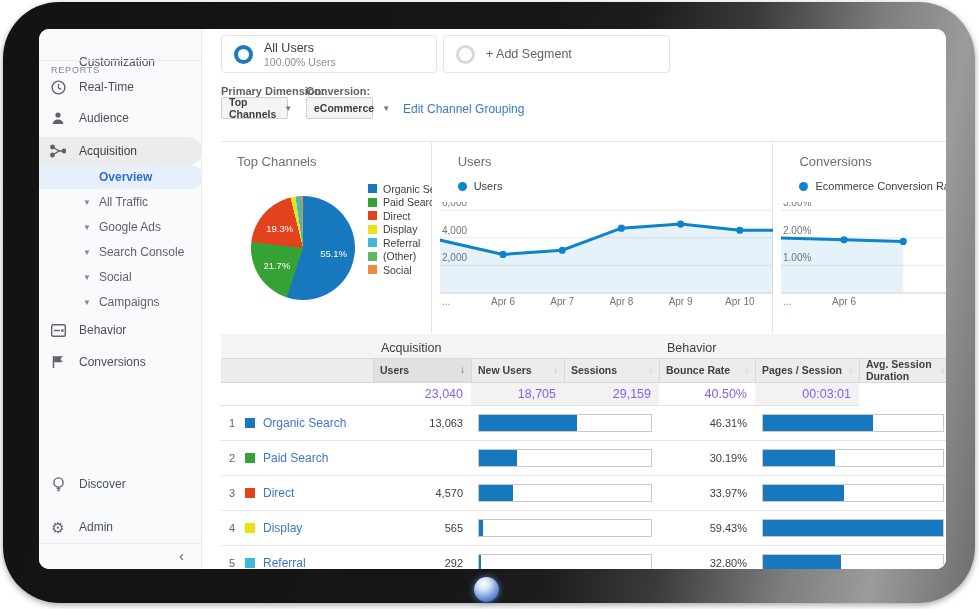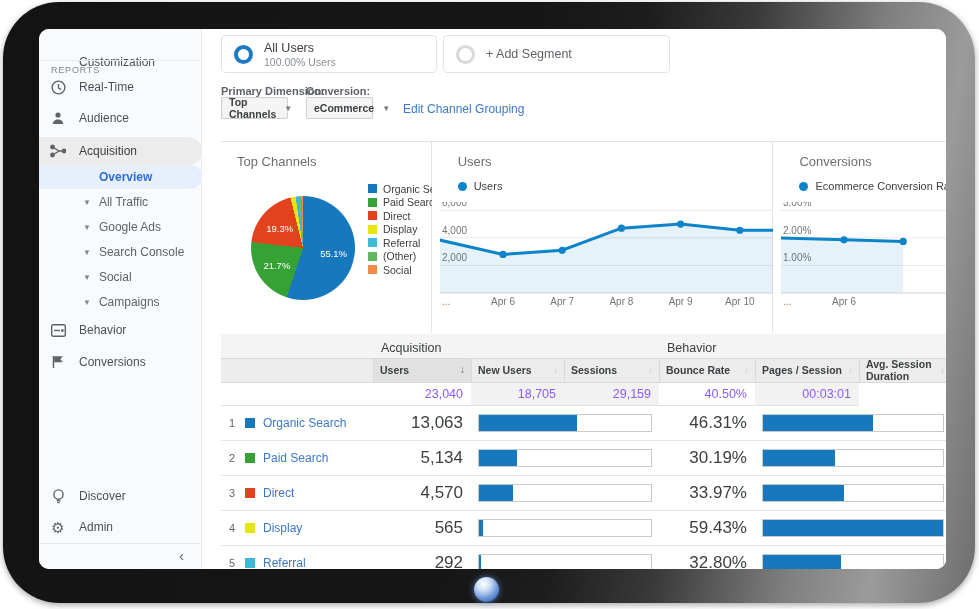--- a/index.html
+++ b/index.html
@@ -89,21 +89,21 @@
   .totrow .tcell { height:23px; background:#f2f2f2; font-size:12.5px; color:#8b5cf6;
     display:flex; align-items:center; justify-content:flex-end; padding-right:8px;
     border-bottom:1px solid #e0e0e0; }
   .totrow .tcell.white { background:#fff; }
   .drow { height:35px; background:#fff; border-bottom:1px solid #e6e6e6; }
   .dcell { display:flex; align-items:center; }
   .dcell.name { padding-left:8px; gap:8px; }
   .dcell.name .rank { font-size:11px; color:#5f6368; width:8px; }
   .dcell.name .sq { width:10px; height:10px; }
   .dcell.name a { font-size:12px; color:#3c78c8; text-decoration:none; cursor:pointer; white-space:nowrap; }
-  .dcell.num { justify-content:flex-end; padding-right:8px; font-size:17px; color:#3c4043; }
+  .dcell.num { justify-content:flex-end; padding-right:8px; font-size:11px; color:#3c4043; }
   .barbox { margin:0 7px; height:18px; width:calc(100% - 14px); border:1px solid #c9c9c9; background:#fff; }
   .barfill { height:100%; background:#1878be; }
 
   svg text { font-family:"Liberation Sans","DejaVu Sans",sans-serif; }
 </style>
 </head>
 <body>
 
 <div class="stage">
   <div class="frame">
@@ -187,21 +187,21 @@
       <span class="nicon">
                 <svg width="14" height="14" viewBox="0 0 14 14">
                   <path d="M2.5 1v12" stroke="#5f6368" stroke-width="1.5"></path>
                   <path d="M3.2 1.3h8.6l-2.4 3 2.4 3H3.2z" fill="#5f6368"></path>
                 </svg>
               </span>
       <span>Conversions</span>
             </div>
           </div>
         <div id="nav-bottom">
-            <div class="nav-item" style="top:453px">
+            <div class="nav-item" style="top:441px">
     <span class="nicon">
                 <svg width="13" height="15" viewBox="0 0 13 15">
                   <circle cx="6.5" cy="5.5" r="4.6" fill="none" stroke="#5f6368" stroke-width="1.4"></circle>
                   <path d="M4.7 11.5h3.6M5.3 13.5h2.4" stroke="#5f6368" stroke-width="1.3"></path>
                 </svg>
               </span>
     <span>Discover</span>
             </div>
             <div class="nav-item" style="top:484px">
     <span class="nicon">
@@ -397,21 +397,20 @@
                   <div class="barfill" style="width:61.1%"></div>
                 </div>
               </div>
   </div>
             <div class="trow drow">
     <div class="dcell name">
       <span class="rank">2</span>
       <span class="sq" style="background:#36a235"></span>
       <a>Paid Search</a>
               </div>
-    <div class="dcell num">5,134</div>
     <div class="dcell" style="grid-column:3/5">
       <div class="barbox">
                   <div class="barfill" style="width:22.3%"></div>
                 </div>
               </div>
     <div class="dcell num">30.19%</div>
     <div class="dcell" style="grid-column:6/8">
       <div class="barbox">
                   <div class="barfill" style="width:39.8%"></div>
                 </div>

